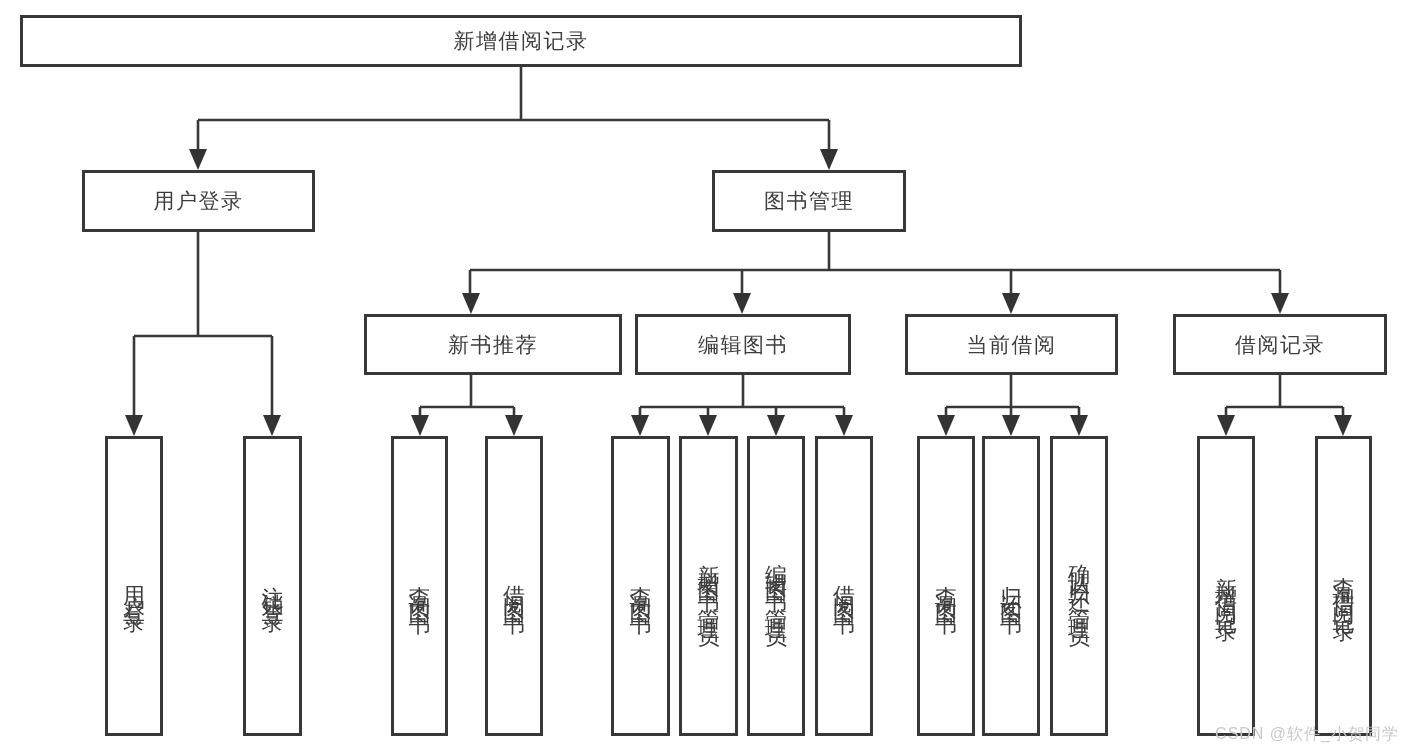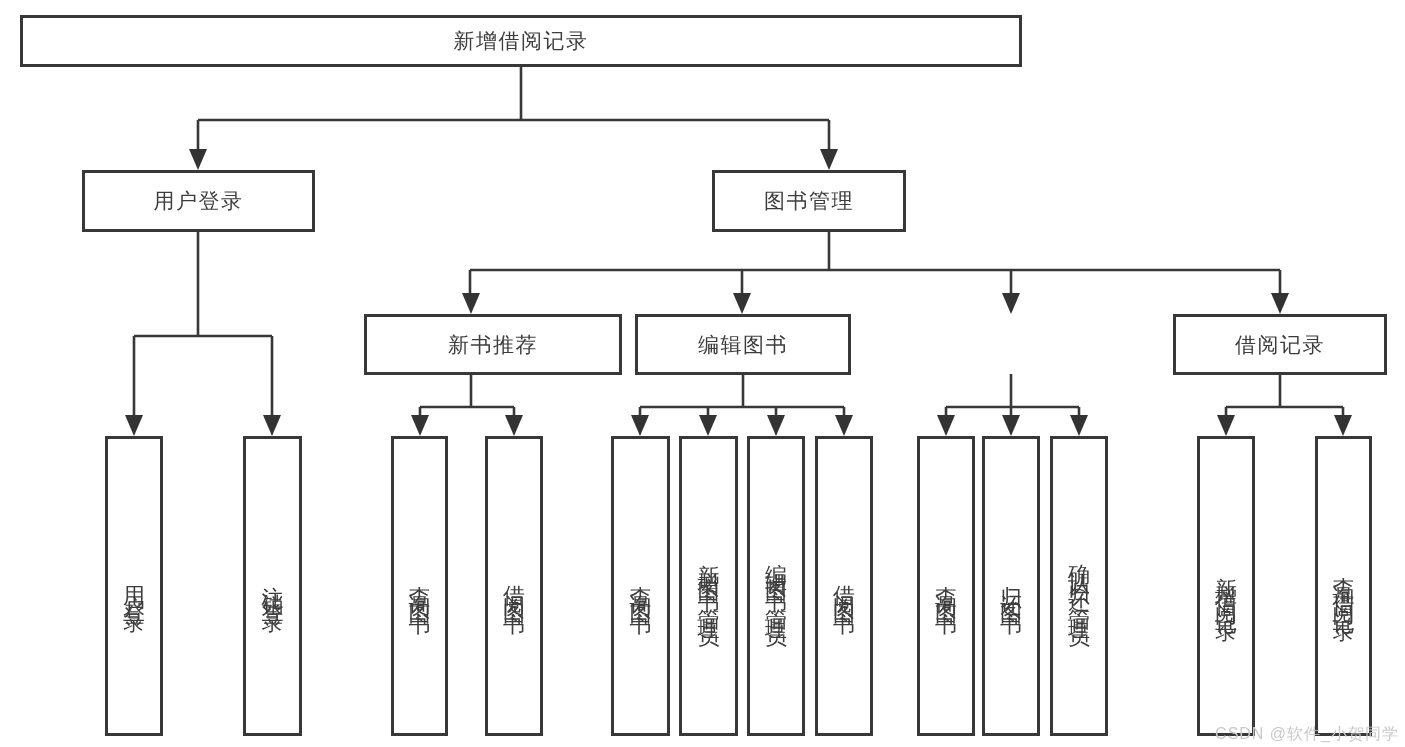--- a/index.html
+++ b/index.html
@@ -124,20 +124,23 @@
   <div id="node-book-management" class="box hlabel">
     <span>图书管理</span>
   </div>
 
   <div id="node-new-book-recommendation" class="box hlabel">
     <span>新书推荐</span>
   </div>
   <div id="node-book-borrowing" class="box hlabel">
     <span>编辑图书</span>
   </div>
+  <div id="node-current-borrowing" class="box hlabel">
+    <span>当前借阅</span>
+  </div>
   <div id="node-borrowing-records" class="box hlabel">
     <span>借阅记录</span>
   </div>
 
   <div id="leaf-user-login" class="box leaf">
     <span class="vtext">用户登录</span>
   </div>
   <div id="leaf-logout" class="box leaf">
     <span class="vtext">注销登录</span>
   </div>

